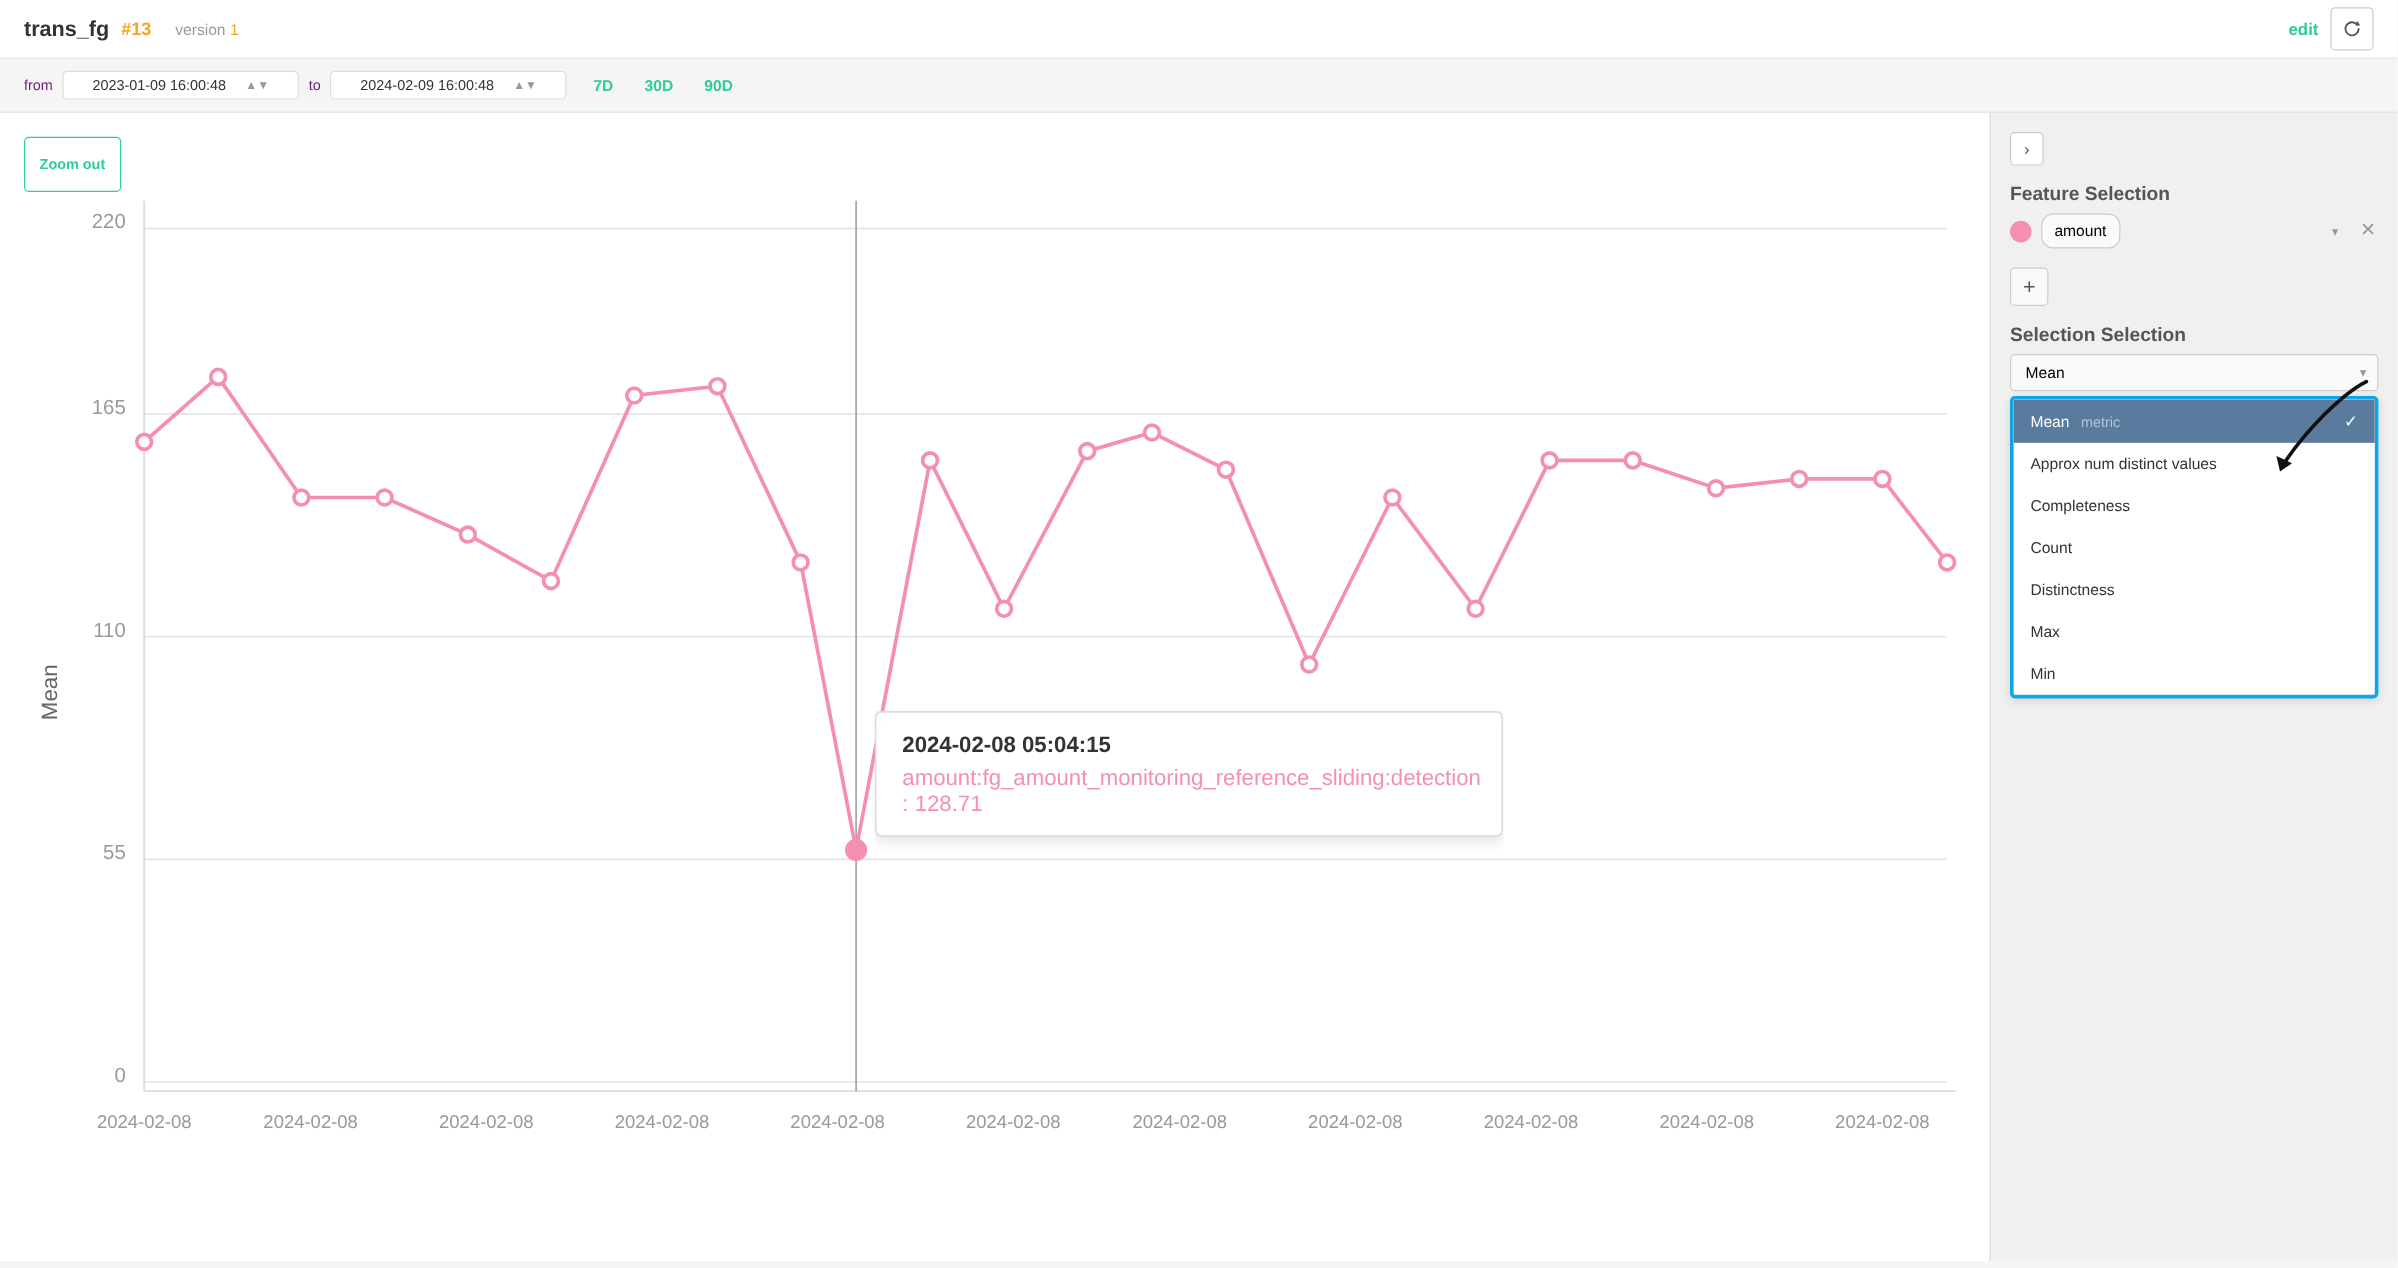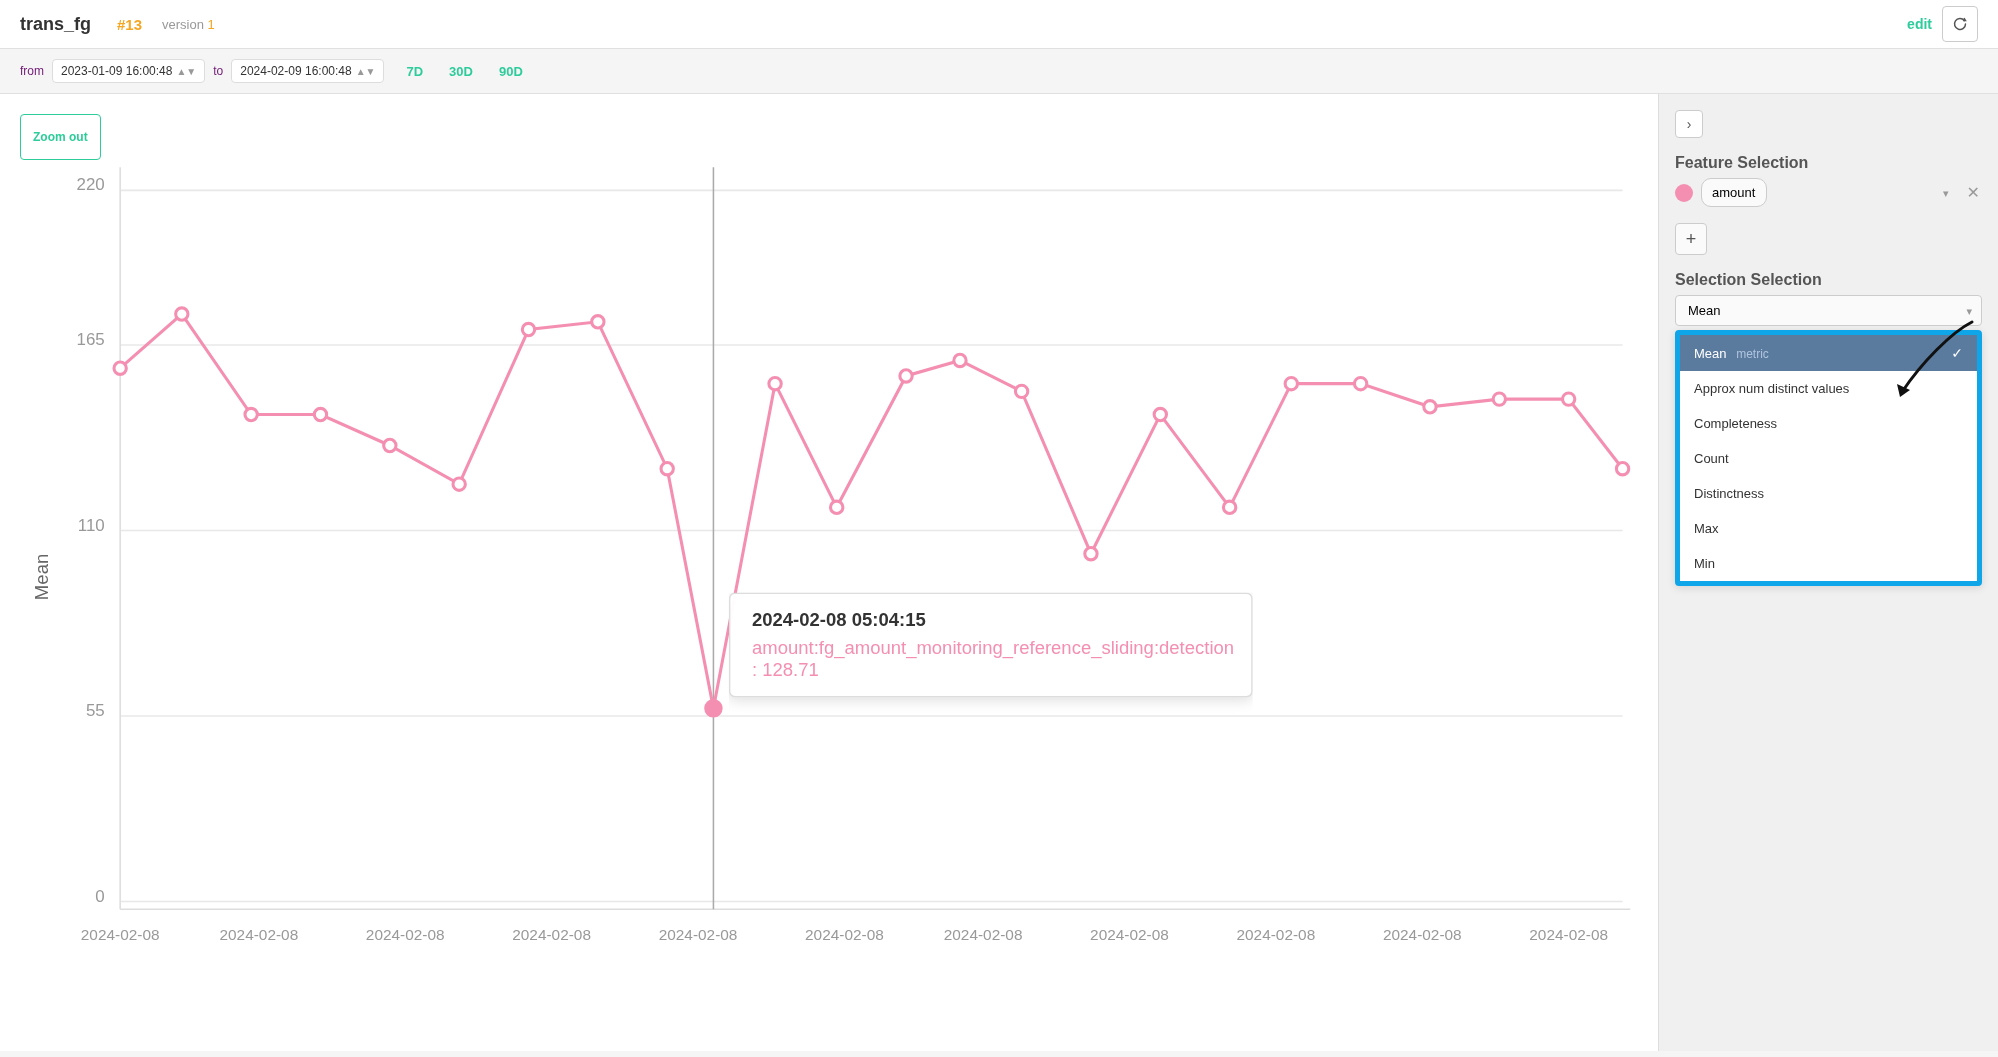--- a/index.html
+++ b/index.html
@@ -7,44 +7,44 @@
 
     .app-header {
       display: flex;
       align-items: center;
       padding: 6px 20px;
       background: #fff;
       border-bottom: 1px solid #e0e0e0;
       gap: 10px;
     }
     .app-title { font-size: 18px; font-weight: 700; color: #333; }
-    .app-id { color: #f5a623; font-weight: 700; font-size: 15px; margin-left: 16px; }
+    .app-id { color: #f5a623; font-weight: 700; font-size: 15px; }
     .app-version { color: #999; font-size: 13px; margin-left: 10px; }
     .version-num { color: #f5a623; }
     .header-spacer { flex: 1; }
     .edit-btn { color: #2ecc9a; font-weight: 600; font-size: 14px; cursor: pointer; background: none; border: none; }
     .refresh-btn {
       width: 36px; height: 36px; border: 1.5px solid #ccc; border-radius: 4px;
       background: #fff; cursor: pointer; display: flex; align-items: center; justify-content: center;
       font-size: 16px;
     }
 
     .toolbar {
       display: flex;
       align-items: center;
       padding: 10px 20px;
       background: #f5f5f5;
       gap: 8px;
       border-bottom: 1px solid #e0e0e0;
     }
     .toolbar-label { color: #701a75; font-size: 12px; }
     .date-picker {
-      display: flex; align-items: center; gap: 4px;
+      display: flex; align-items: center; gap: 16px;
       background: #fff; border: 1px solid #ddd; border-radius: 4px;
-      padding: 4px 8px; font-size: 12px; cursor: pointer;
+      padding: 4px 24px; font-size: 12px; cursor: pointer;
     }
     .date-picker .arrow { color: #999; font-size: 10px; }
     .range-btn {
       background: none; border: none; color: #2ecc9a; font-weight: 700;
       font-size: 13px; cursor: pointer; padding: 2px 4px; margin-left: 10px;
     }
 
     .main-layout {
       display: flex;
       height: calc(100vh - 100px);
@@ -197,21 +197,21 @@
       position: absolute;
       right: 10px; top: 50%;
       transform: translateY(-50%);
       pointer-events: none;
       color: #999;
       font-size: 11px;
     }
 
     
     .dropdown-open {
-      border: 5px solid #0ea5e9;
+      border: 3px solid #0ea5e9;
       border-radius: 4px;
       background: #fff;
       overflow: hidden;
       box-shadow: 0 2px 8px rgba(0,0,0,0.12);
     }
     .dropdown-item {
       padding: 10px 14px;
       font-size: 13px;
       cursor: pointer;
       display: flex;

